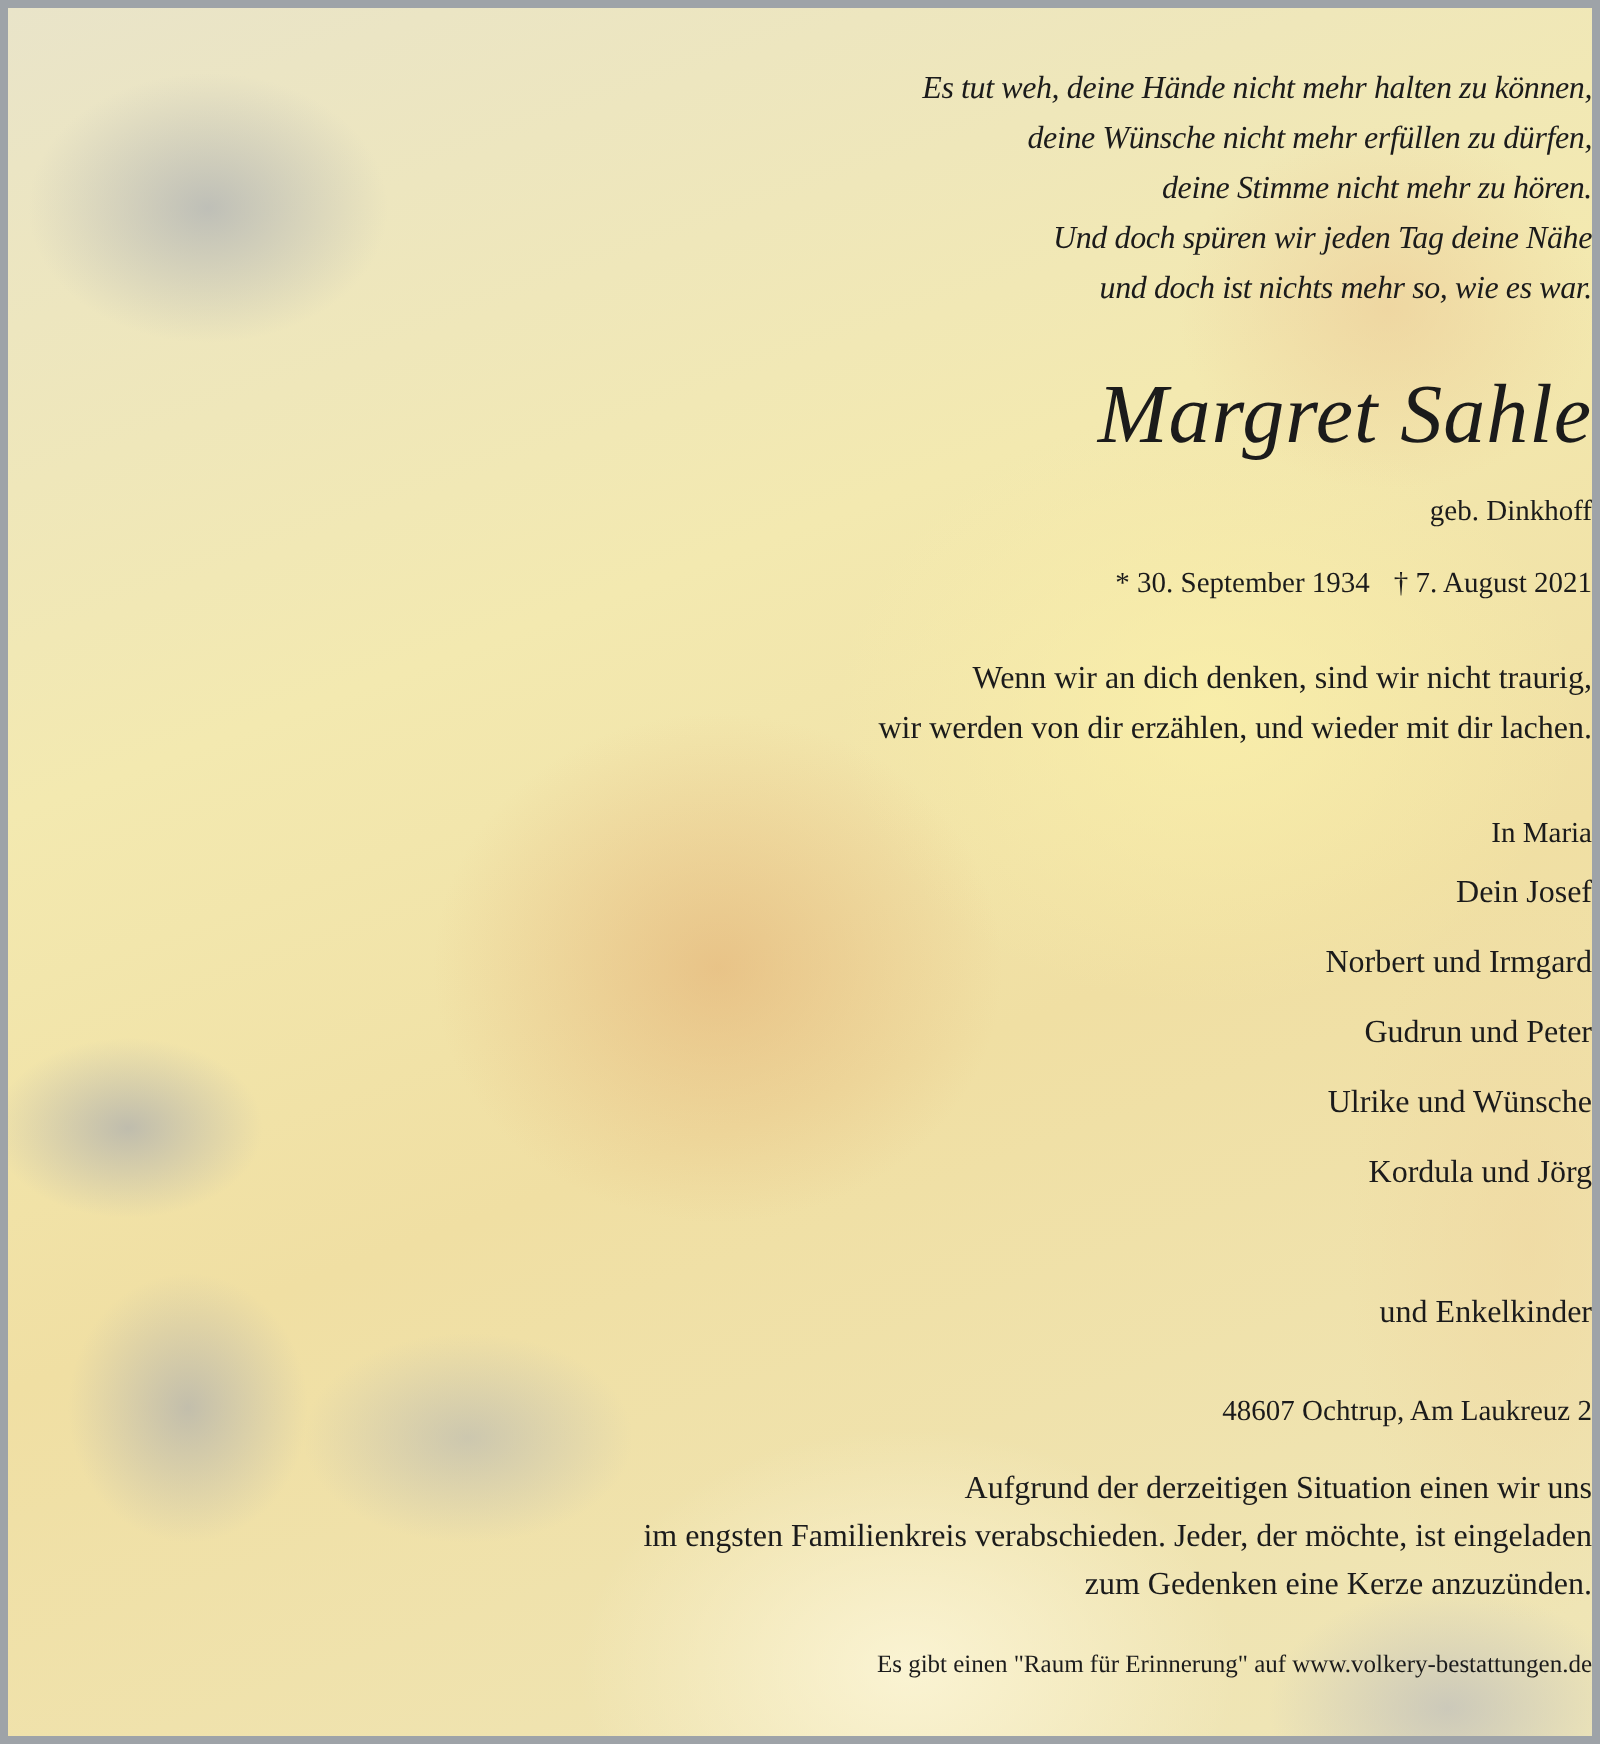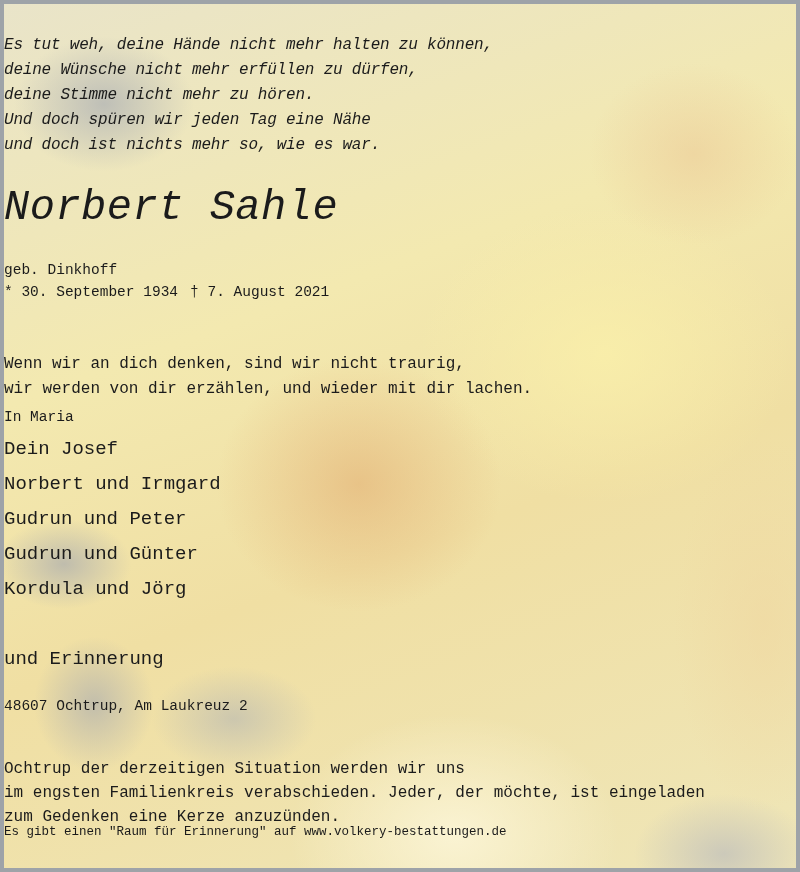--- a/index.html
+++ b/index.html
@@ -15,63 +15,63 @@
         radial-gradient(ellipse 80px 90px at 90px 700px, rgba(170,172,175,0.65), rgba(0,0,0,0) 75%),
         radial-gradient(ellipse 110px 70px at 230px 715px, rgba(175,178,180,0.55), rgba(0,0,0,0) 75%),
         radial-gradient(ellipse 120px 80px at 720px 850px, rgba(185,186,188,0.65), rgba(0,0,0,0) 75%),
         radial-gradient(ellipse 120px 250px at 760px 620px, rgba(240,215,160,0.6), rgba(0,0,0,0) 75%),
         radial-gradient(ellipse 220px 160px at 450px 830px, rgba(255,250,225,0.7), rgba(0,0,0,0) 75%),
         radial-gradient(ellipse 250px 200px at 600px 350px, rgba(250,240,170,0.8), rgba(0,0,0,0) 75%),
         linear-gradient(160deg, #e9e4c9 0%, #f3e9b0 35%, #f0dfa3 60%, #efe6b8 100%);
     }
     .content {
       position: absolute; left: 0; top: 0; width: 792px; height: 864px;
-      font-family: Liberation Mono, monospace; color: #1b1b1b; text-align: left;
+      font-family: Liberation Serif, serif; color: #1b1b1b; text-align: right;
     }
     .line { position: absolute; left: 0; width: 792px; white-space: nowrap; }
     .poem { font-style: italic; font-size: 16px; letter-spacing: -0.2px; }
     .name { font-style: italic; font-size: 42px; letter-spacing: 0.5px; }
     .small { font-size: 14.5px; }
-    .body16 { font-size: 16px; margin-top: 24px; }
-    .sig { font-size: 19px; }
+    .body16 { font-size: 16px; }
+    .sig { font-size: 16px; }
     .foot { font-size: 12.5px; }
     .dagger { display: inline-block; margin-left: 12px; }
   </style>
 </head>
 <body>
 
 <div class="frame">
   <div class="content">
 
     <div class="line poem" style="top:32px">Es tut weh, deine Hände nicht mehr halten zu können,</div>
     <div class="line poem" style="top:57px">deine Wünsche nicht mehr erfüllen zu dürfen,</div>
     <div class="line poem" style="top:82px">deine Stimme nicht mehr zu hören.</div>
-    <div class="line poem" style="top:107px">Und doch spüren wir jeden Tag eine Nähe</div>
+    <div class="line poem" style="top:107px">Und doch spüren wir jeden Tag deine Nähe</div>
     <div class="line poem" style="top:132px">und doch ist nichts mehr so, wie es war.</div>
 
-    <div class="line name" style="top:180px">Norbert Sahle</div>
-    <div class="line small" style="top:258px">geb. Dinkhoff</div>
+    <div class="line name" style="top:180px">Margret Sahle</div>
+    <div class="line small" style="top:244px">geb. Dinkhoff</div>
     <div class="line small" style="top:280px">
       <span>* 30. September 1934</span><span class="dagger">† 7. August 2021</span>
     </div>
 
     <div class="line body16" style="top:327px">Wenn wir an dich denken, sind wir nicht traurig,</div>
     <div class="line body16" style="top:352px">wir werden von dir erzählen, und wieder mit dir lachen.</div>
 
     <div class="line small" style="top:405px">In Maria</div>
 
     <div class="line sig" style="top:434px">Dein Josef</div>
     <div class="line sig" style="top:469px">Norbert und Irmgard</div>
     <div class="line sig" style="top:504px">Gudrun und Peter</div>
-    <div class="line sig" style="top:539px">Gudrun und Günter</div>
+    <div class="line sig" style="top:539px">Ulrike und Wünsche</div>
     <div class="line sig" style="top:574px">Kordula und Jörg</div>
-    <div class="line sig" style="top:644px">und Erinnerung</div>
+    <div class="line sig" style="top:644px">und Enkelkinder</div>
 
     <div class="line small" style="top:694px">48607 Ochtrup, Am Laukreuz 2</div>
 
-    <div class="line body16" style="top:732px">Ochtrup der derzeitigen Situation werden wir uns</div>
+    <div class="line body16" style="top:732px">Aufgrund der derzeitigen Situation einen wir uns</div>
     <div class="line body16" style="top:756px">im engsten Familienkreis verabschieden. Jeder, der möchte, ist eingeladen</div>
     <div class="line body16" style="top:780px">zum Gedenken eine Kerze anzuzünden.</div>
 
     <div class="line foot" style="top:821px">Es gibt einen "Raum für Erinnerung" auf www.volkery-bestattungen.de</div>
 
   </div>
 </div>
 
 </body></html>

